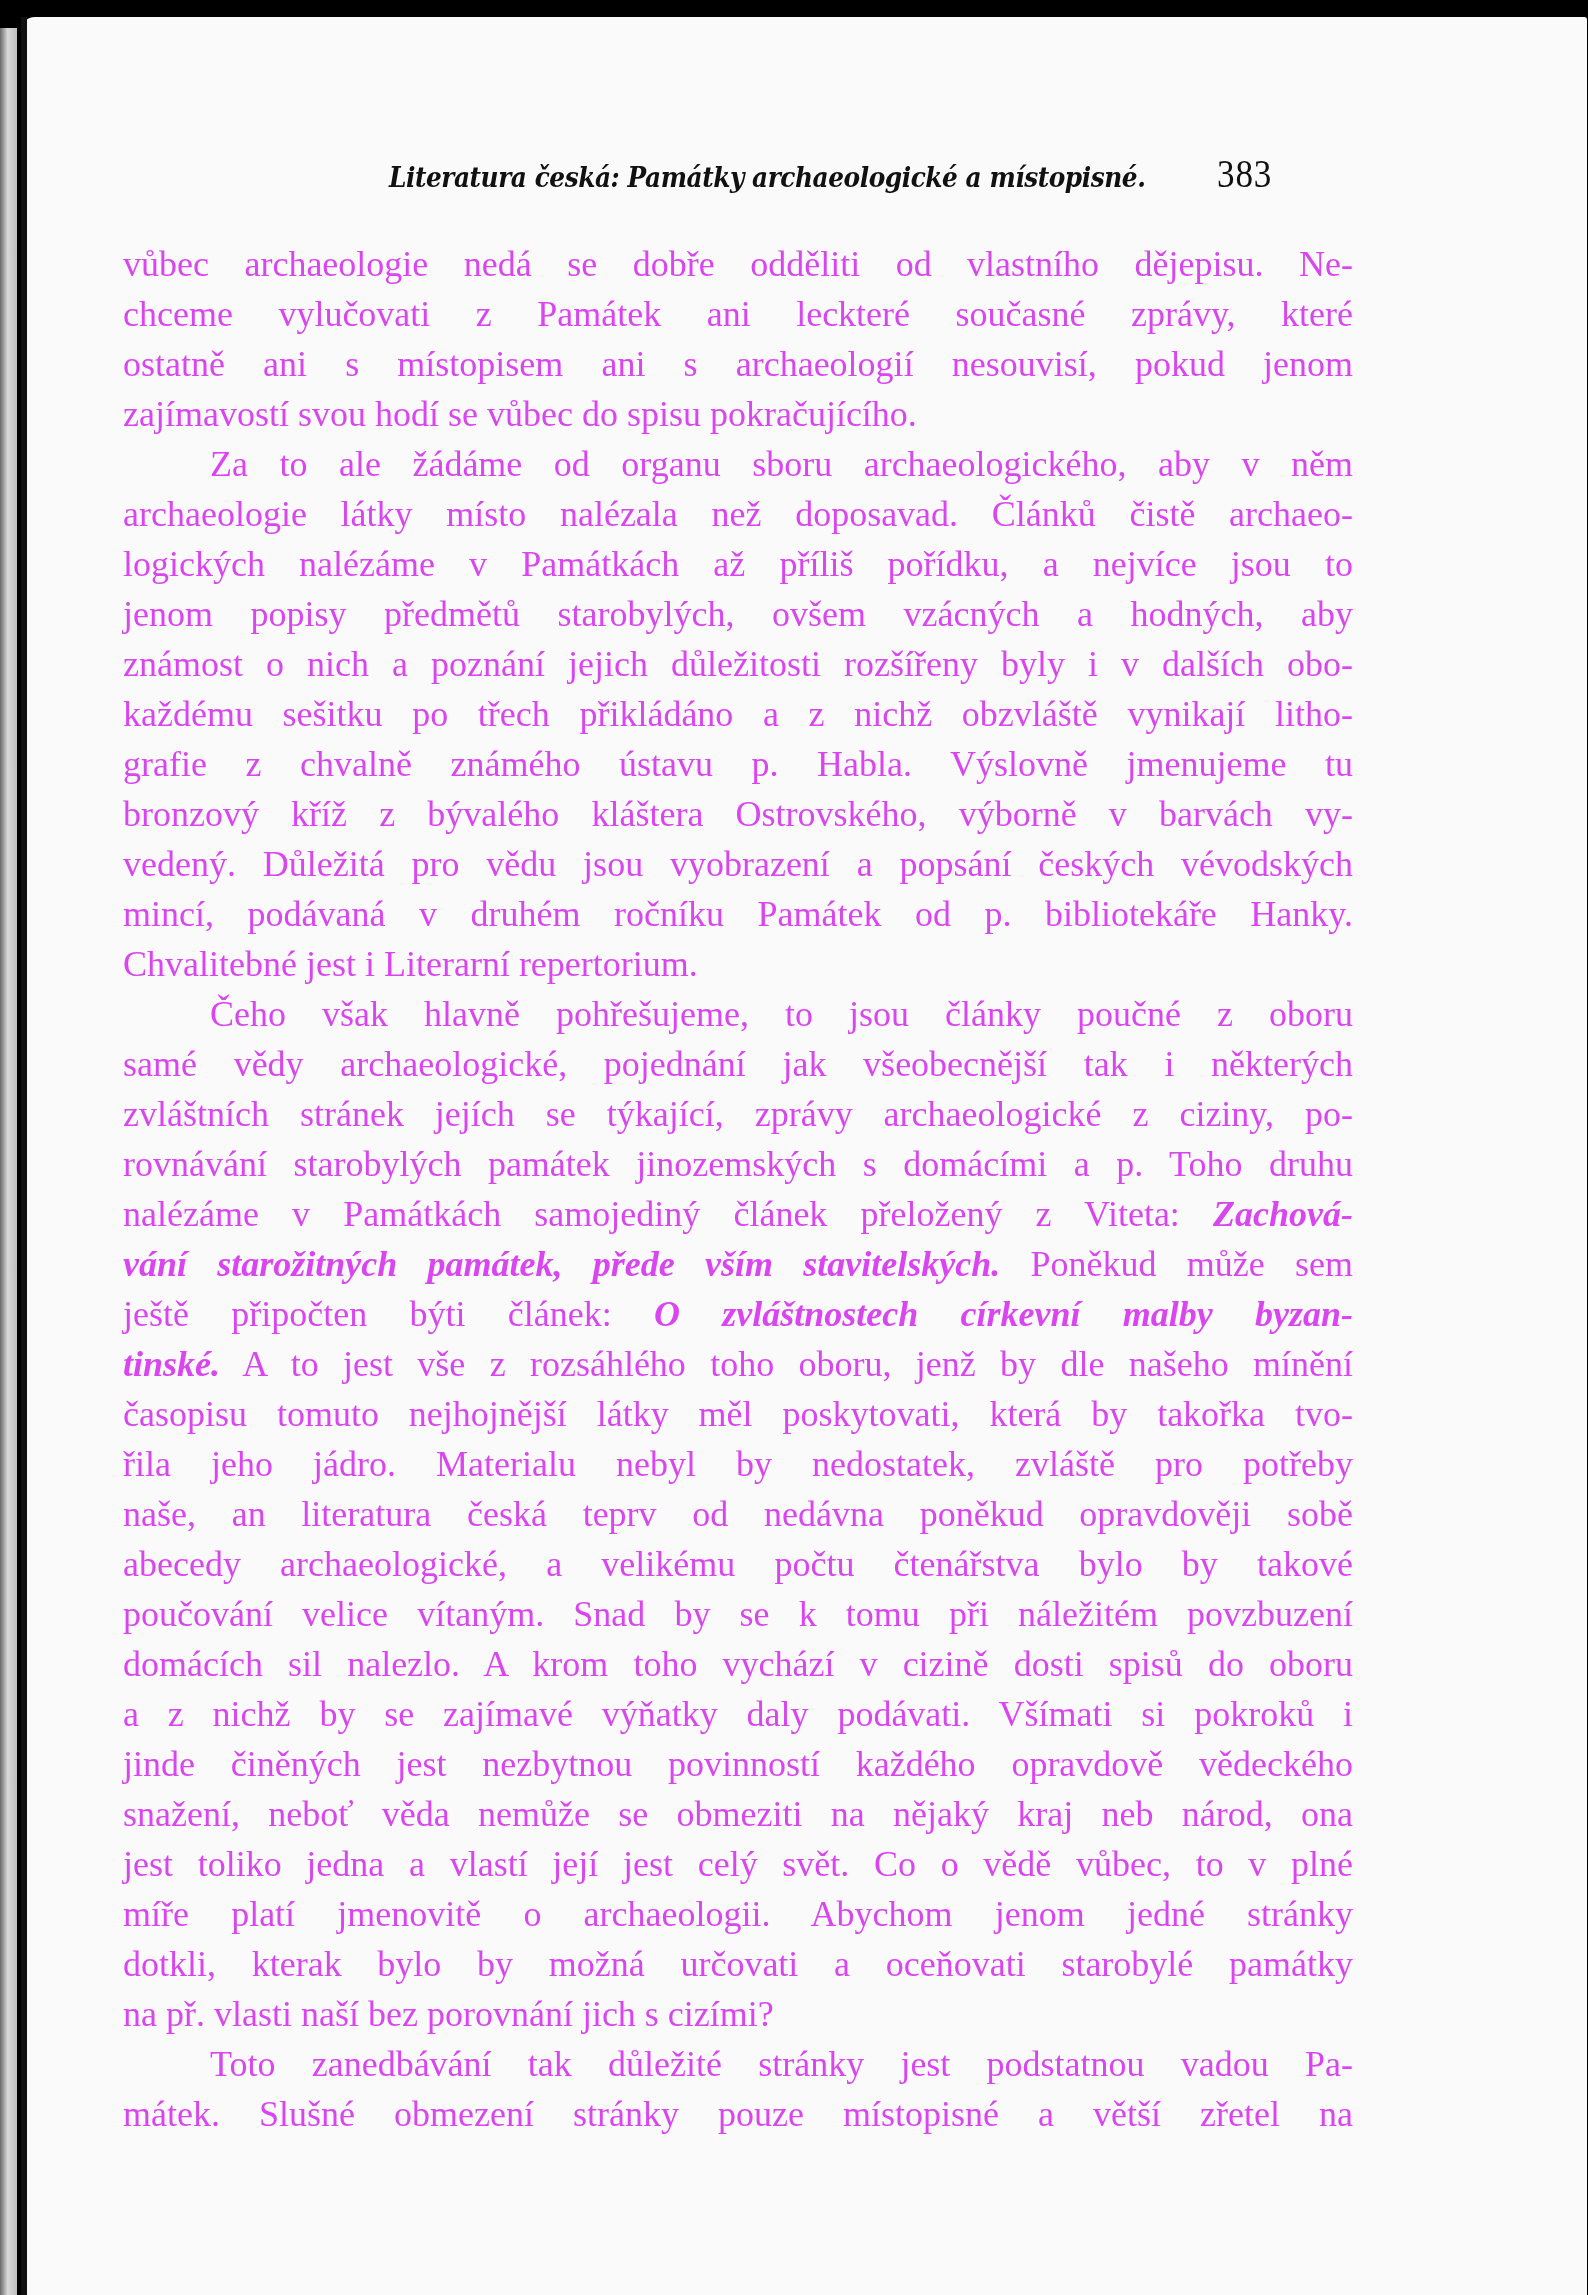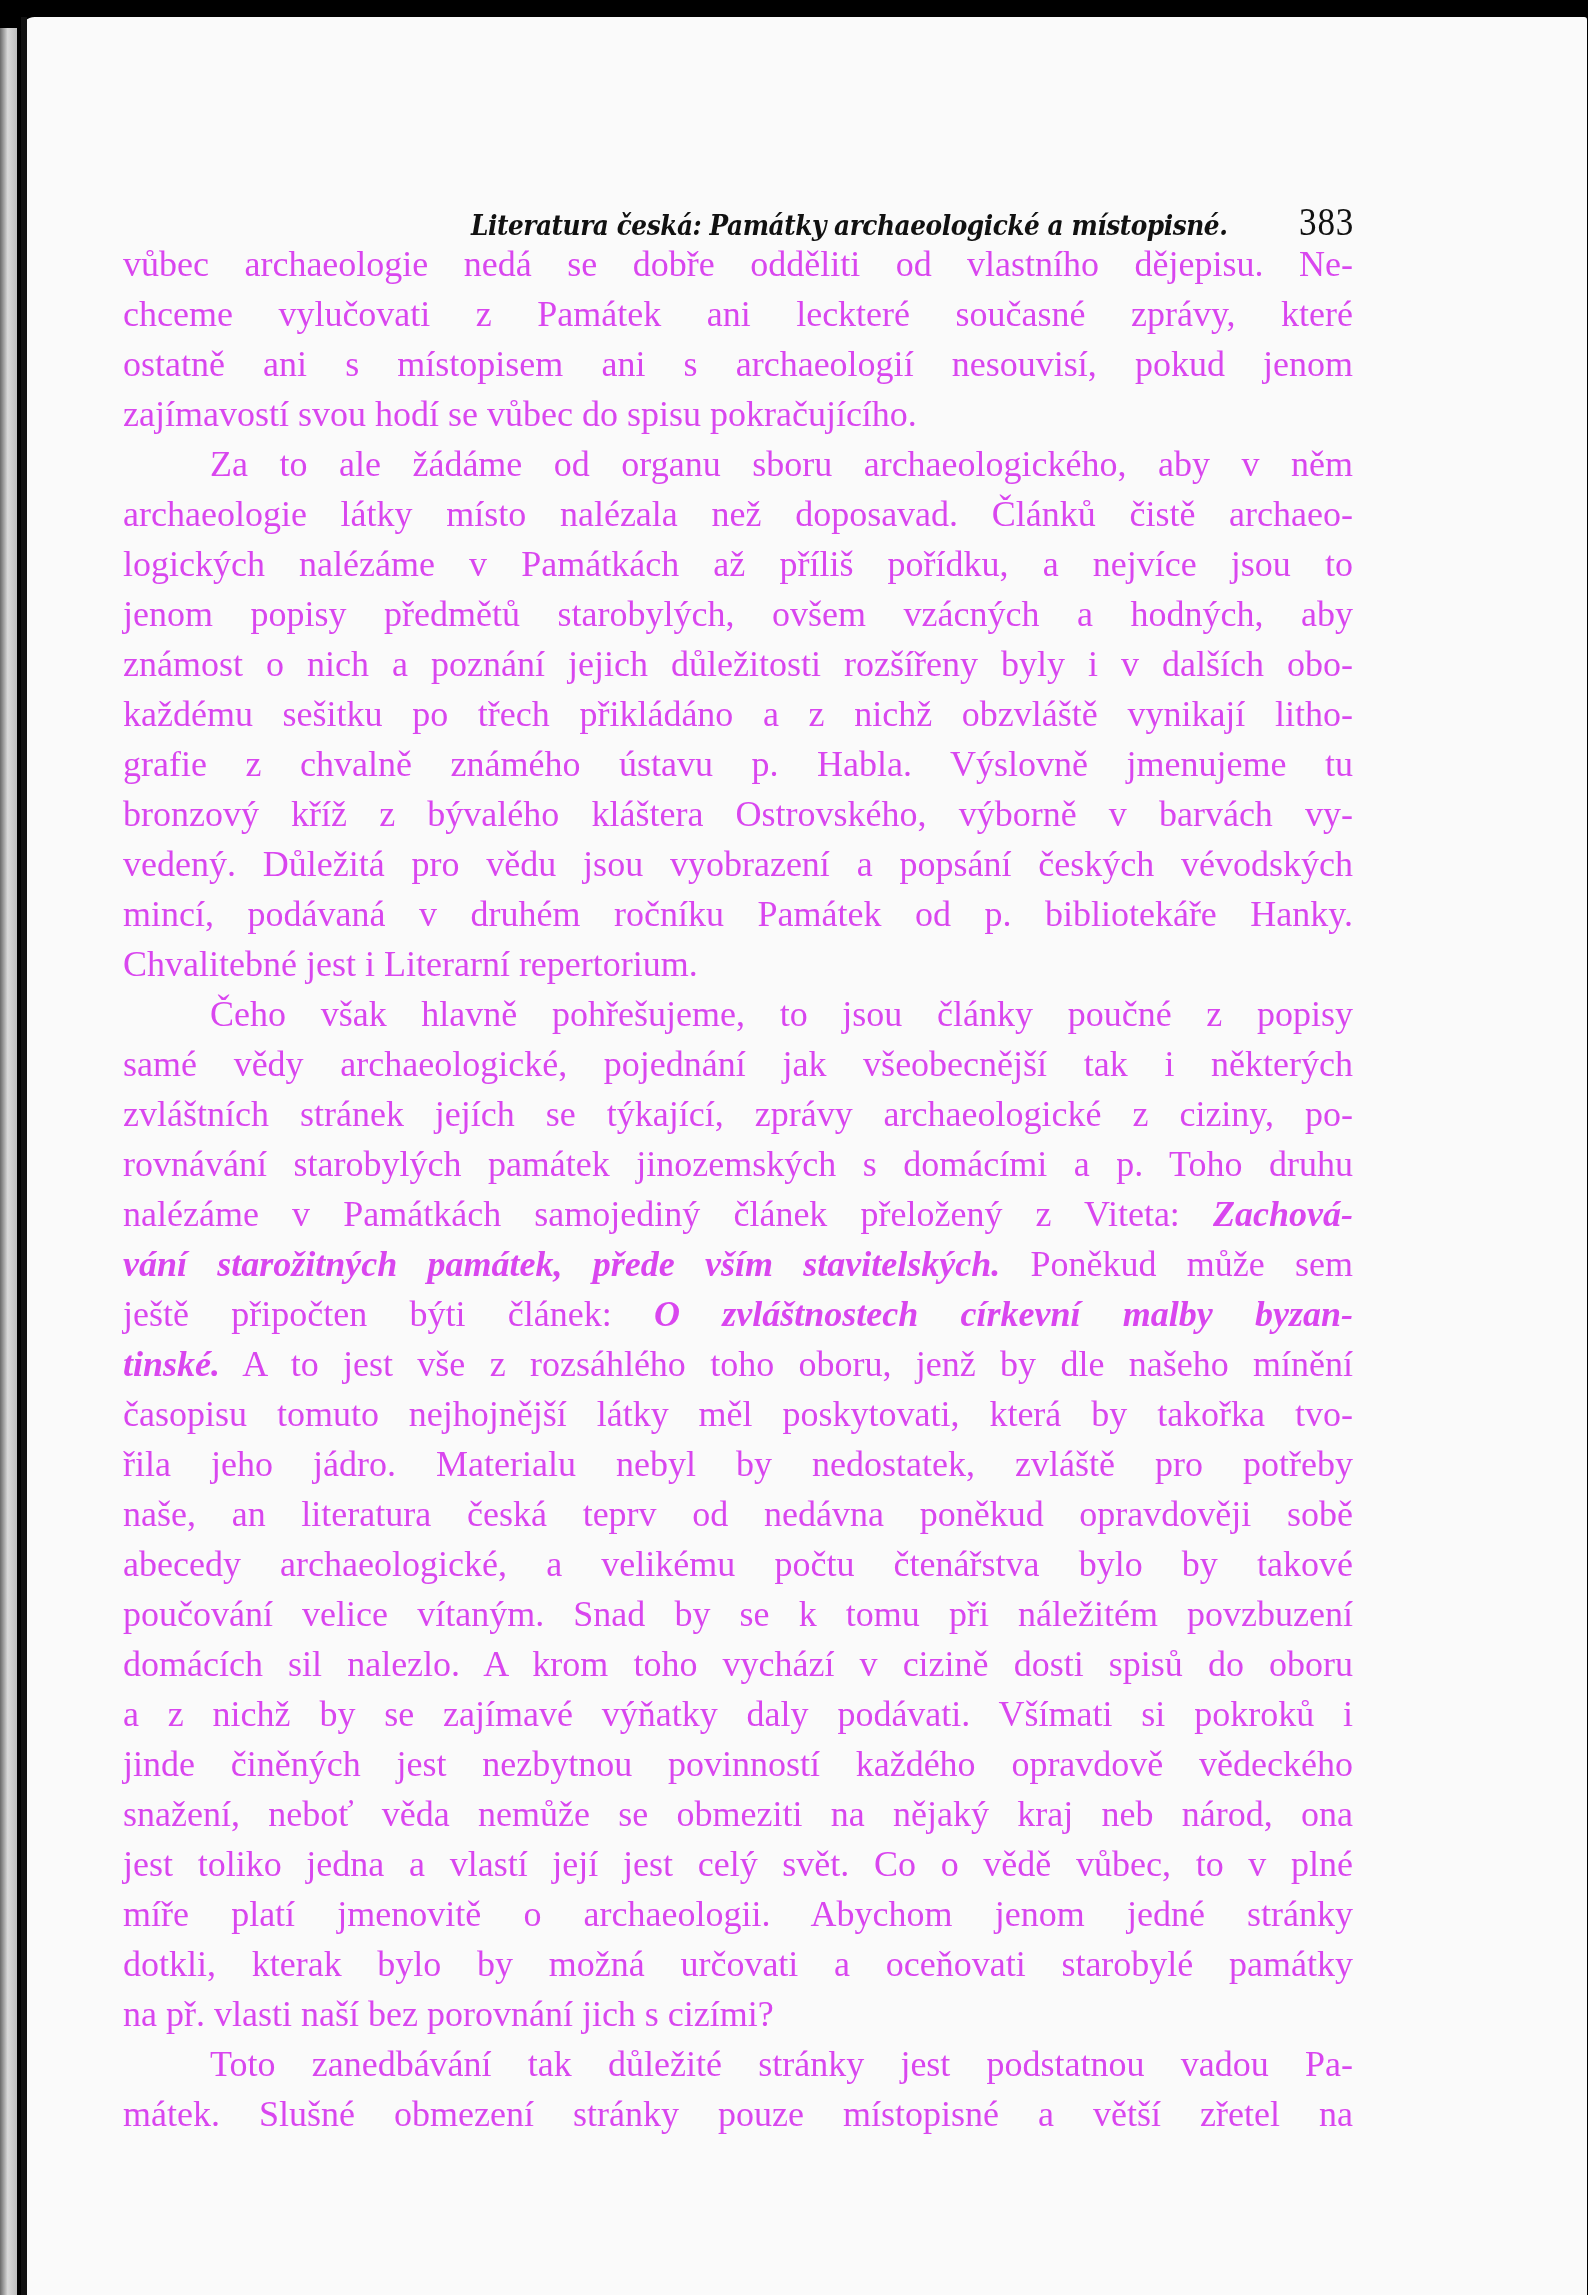--- a/index.html
+++ b/index.html
@@ -24,21 +24,21 @@
     border-top-right-radius: 2.8px;
     border-bottom-right-radius: 2.8px;
   }
   .page-inner-shadow {
     position: absolute; left: 0; top: 0; bottom: 0; width: 6.4px;
     background: #111;
   }
   .running-head {
     position: absolute;
     left: 307px; top: 151px; width: 1047px;
-    display: flex; justify-content: flex-end; align-items: baseline; margin-top: 48px;
+    display: flex; justify-content: center; align-items: baseline;
   }
   .running-title {
     font-family: "DejaVu Serif", serif;
     font-style: italic; font-weight: bold;
     font-size: 27px; color: #111; letter-spacing: -0.5px;
     transform: scaleX(0.92); transform-origin: left center;
   }
   .page-number {
     font-family: "Liberation Serif", serif;
     font-size: 39px; color: #111; letter-spacing: 0.9px;
@@ -86,21 +86,21 @@
       <span class="ln"><span>jenom popisy předmětů starobylých, ovšem vzácných a hodných, aby</span></span>
       <span class="ln"><span>známost o nich a poznání jejich důležitosti rozšířeny byly i v dalších obo-</span></span>
       <span class="ln"><span>každému sešitku po třech přikládáno a z nichž obzvláště vynikají litho-</span></span>
       <span class="ln"><span>grafie z chvalně známého ústavu p. Habla. Výslovně jmenujeme tu</span></span>
       <span class="ln"><span>bronzový kříž z bývalého kláštera Ostrovského, výborně v barvách vy-</span></span>
       <span class="ln"><span>vedený. Důležitá pro vědu jsou vyobrazení a popsání českých vévodských</span></span>
       <span class="ln"><span>mincí, podávaná v druhém ročníku Památek od p. bibliotekáře Hanky.</span></span>
       <span class="ln last"><span>Chvalitebné jest i Literarní repertorium.</span></span>
     </div>
     <div class="para">
-      <span class="ln indent"><span>Čeho však hlavně pohřešujeme, to jsou články poučné z popisy</span></span>
+      <span class="ln indent"><span>Čeho však hlavně pohřešujeme, to jsou články poučné z oboru</span></span>
       <span class="ln"><span>samé vědy archaeologické, pojednání jak všeobecnější tak i některých</span></span>
       <span class="ln"><span>zvláštních stránek jejích se týkající, zprávy archaeologické z ciziny, po-</span></span>
       <span class="ln"><span>rovnávání starobylých památek jinozemských s domácími a p. Toho druhu</span></span>
       <span class="ln"><span>nalézáme v Památkách samojediný článek přeložený z Viteta: </span><span class="it">Zachová-</span></span>
       <span class="ln"><span class="it">vání starožitných památek, přede vším stavitelských.</span><span> Poněkud může sem</span></span>
       <span class="ln"><span>ještě připočten býti článek: </span><span class="it">O zvláštnostech církevní malby byzan-</span></span>
       <span class="ln"><span class="it">tinské.</span><span> A to jest vše z rozsáhlého toho oboru, jenž by dle našeho mínění</span></span>
       <span class="ln"><span>časopisu tomuto nejhojnější látky měl poskytovati, která by takořka tvo-</span></span>
       <span class="ln"><span>řila jeho jádro. Materialu nebyl by nedostatek, zvláště pro potřeby</span></span>
       <span class="ln"><span>naše, an literatura česká teprv od nedávna poněkud opravdověji sobě</span></span>

